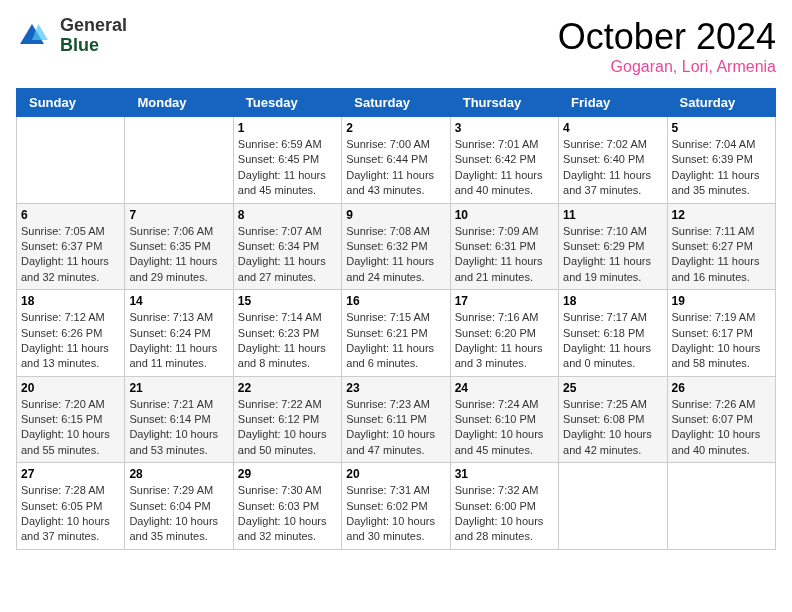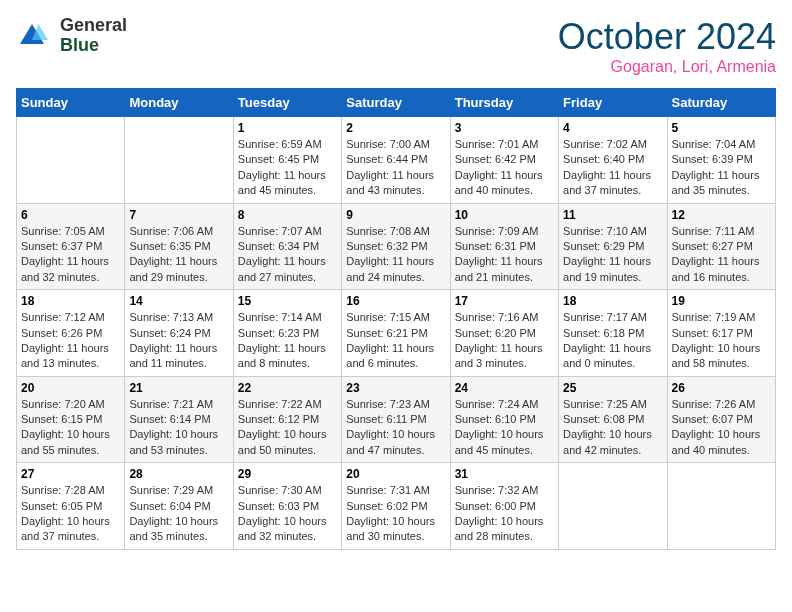--- a/index.html
+++ b/index.html
@@ -39,35 +39,35 @@
     .logo-icon {
       width: 32px;
       height: 32px;
     }
     .title-block {
       text-align: right;
     }
     .month-title {
       font-size: 36px;
       font-weight: normal;
-      color: #0c4a6e;
+      color: #000000;
     }
     .subtitle {
       font-size: 16px;
       color: #ec4899;
     }
     table {
       width: 100%;
       border-collapse: collapse;
       font-size: 11px;
     }
     thead tr th {
       background: #1565c0;
       color: #fff;
-      padding: 6px 4px;
+      padding: 6px 12px;
       text-align: left;
       font-size: 13px;
       font-weight: bold;
       border: 1px solid #1565c0;
     }
     tbody tr td {
       border: 1px solid #ccc;
       vertical-align: top;
       padding: 4px;
       width: calc(100% / 7);

